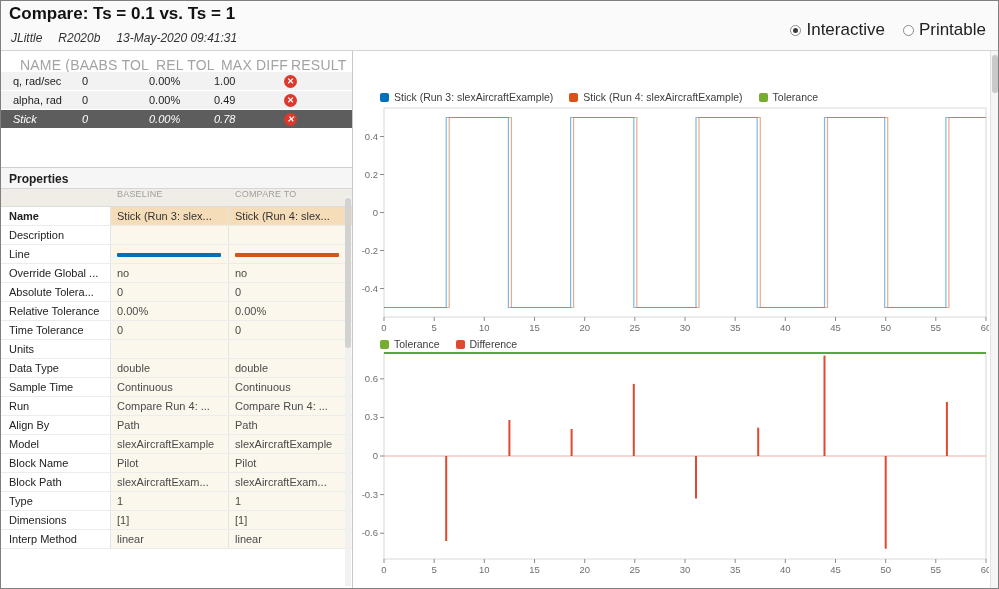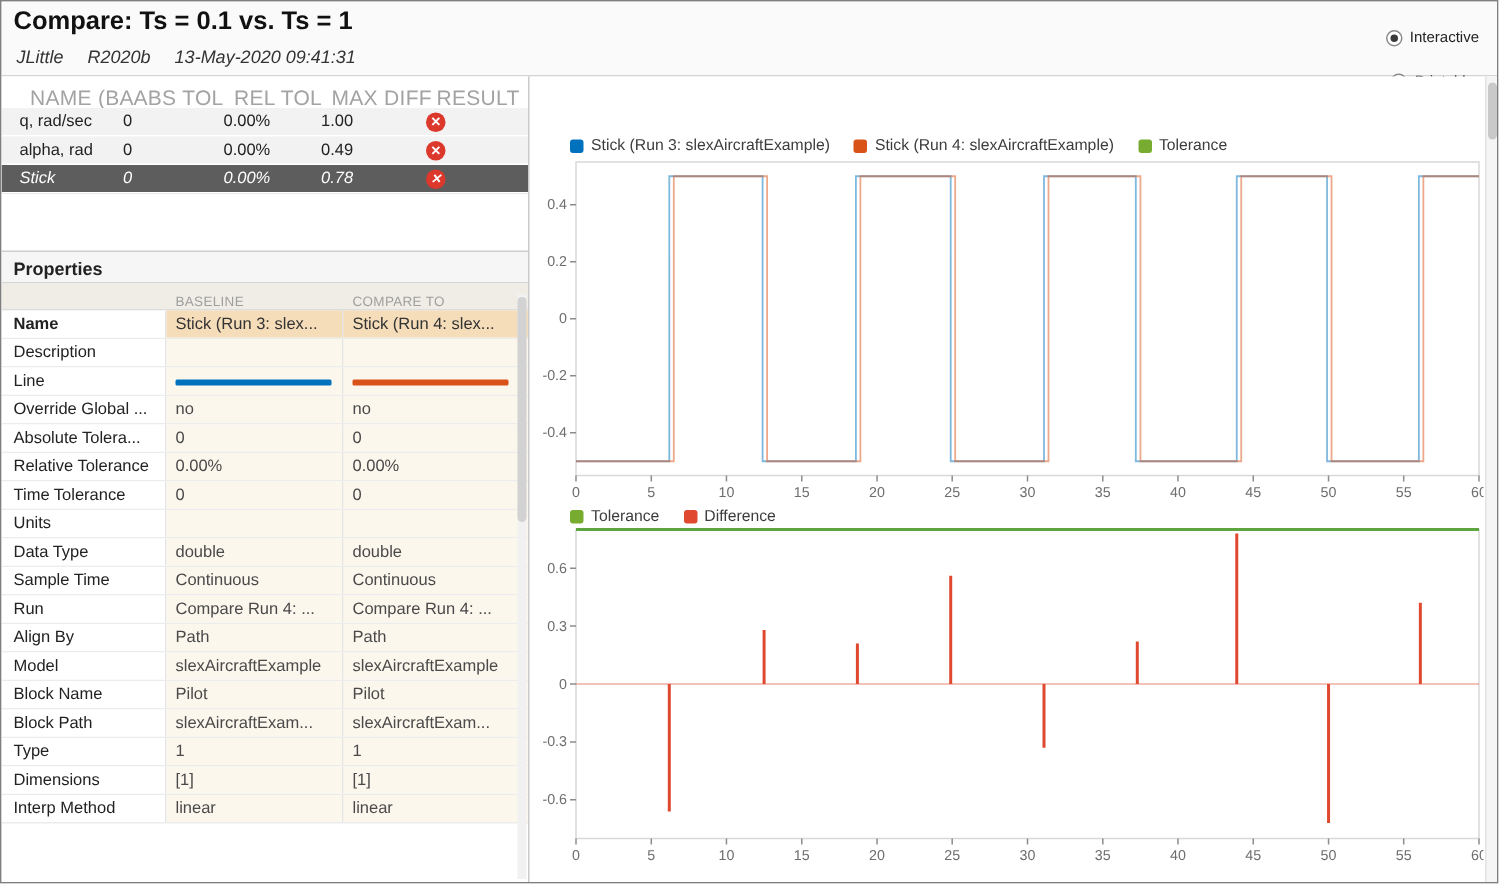--- a/index.html
+++ b/index.html
@@ -8,21 +8,21 @@
   .window { position:relative; width:999px; height:589px; background:#ffffff;
             border:1px solid #7f7f7f; overflow:hidden; }
 
   
   .hdr { position:absolute; top:0; left:0; right:0; height:50px; background:#fafafa;
          border-bottom:1px solid #d4d4d4; }
   .hdr-title { position:absolute; left:8px; top:3px; font-size:17px; font-weight:bold; color:#111; }
   .hdr-sub { position:absolute; left:10px; top:30px; font-size:12px; color:#333;
              display:flex; gap:16px;font-style:italic; }
   .view-opts { position:absolute; right:12px; top:19px; display:flex; gap:18px;
-               font-size:10px; color:#222; align-items:center;flex-direction:column; }
+               font-size:17px; color:#222; align-items:center; }
   .view-opts label { display:flex; align-items:center; cursor:default; }
   .radio { width:11px; height:11px; border:1px solid #8a8a8a; border-radius:50%;
            background:#fff; margin-right:5px; position:relative; display:inline-block; }
   .radio.checked::after { content:""; position:absolute; left:2px; top:2px; right:2px; bottom:2px;
            border-radius:50%; background:#3a3a3a; }
 
   
   .left { position:absolute; top:50px; left:0; width:352px; bottom:0; background:#fff;
           border-right:1px solid #c9c9c9; overflow:hidden; }
   .rt-head { height:21px; padding:6px 0 0 19px; display:flex; font-size:14px; color:#a3a3a3;
@@ -34,21 +34,21 @@
   .c-abs  { width:67px; } .c-rel { width:65px; } .c-max { width:70px; }
   .c-res  { flex:1; display:flex; align-items:center; }
   .fail-icon { width:13px; height:13px; border-radius:50%; background:#dc382c; color:#fff;
                font-size:8.5px; font-weight:bold; display:flex; align-items:center;
                justify-content:center; line-height:1; }
   .rt-spacer { height:38px; background:#fff; }
   .props-title { height:22px; line-height:22px; border-top:1px solid #cfcfcf;
                  border-bottom:1px solid #d6d6d6; background:#f6f6f6; font-size:12px;
                  font-weight:bold; color:#222; padding-left:8px; }
   .props-colhead { height:18px; display:flex; font-size:9px; color:#9f9f9f; background:#f0ede6;
-                   border-bottom:1px solid #ddd; align-items:flex-end; letter-spacing:.2px; }
+                   border-bottom:1px solid #ddd; align-items:flex-start; letter-spacing:.2px; }
   .pch-label { width:110px; } .pch-base { width:118px; padding-left:6px; } .pch-cmp { flex:1; padding-left:6px; }
   .prow { height:19px; display:flex; border-bottom:1px solid #ececec; font-size:11px; }
   .p-label { width:110px; padding-left:8px; color:#222; background:#fff; line-height:19px;
              border-right:1px solid #e4e4e4; overflow:hidden; white-space:nowrap; }
   .p-val { width:118px; padding-left:6px; background:#fcf7ed; color:#4a4a4a; line-height:19px;
            border-right:1px solid #e4e4e4; overflow:hidden; white-space:nowrap; }
   .p-val.last { flex:1; border-right:none; }
   .prow.hl .p-val { background:#f6ddba; color:#333; }
   .prow.hl .p-label { font-weight:bold; }
   .line-swatch { height:4px; width:104px; margin-top:8px; border-radius:1px; }

